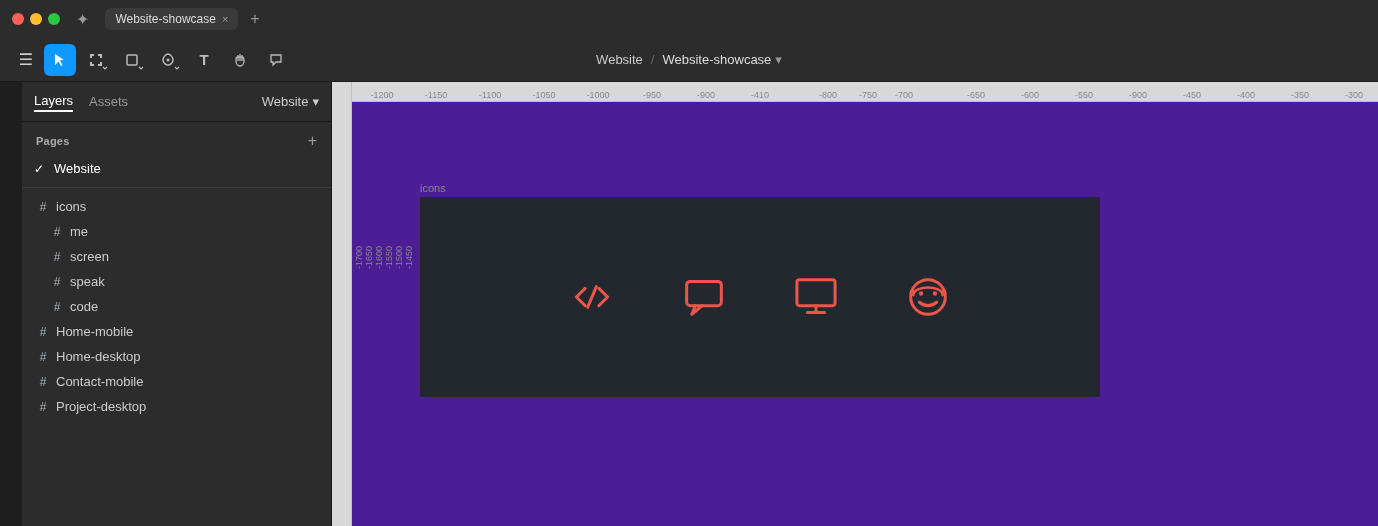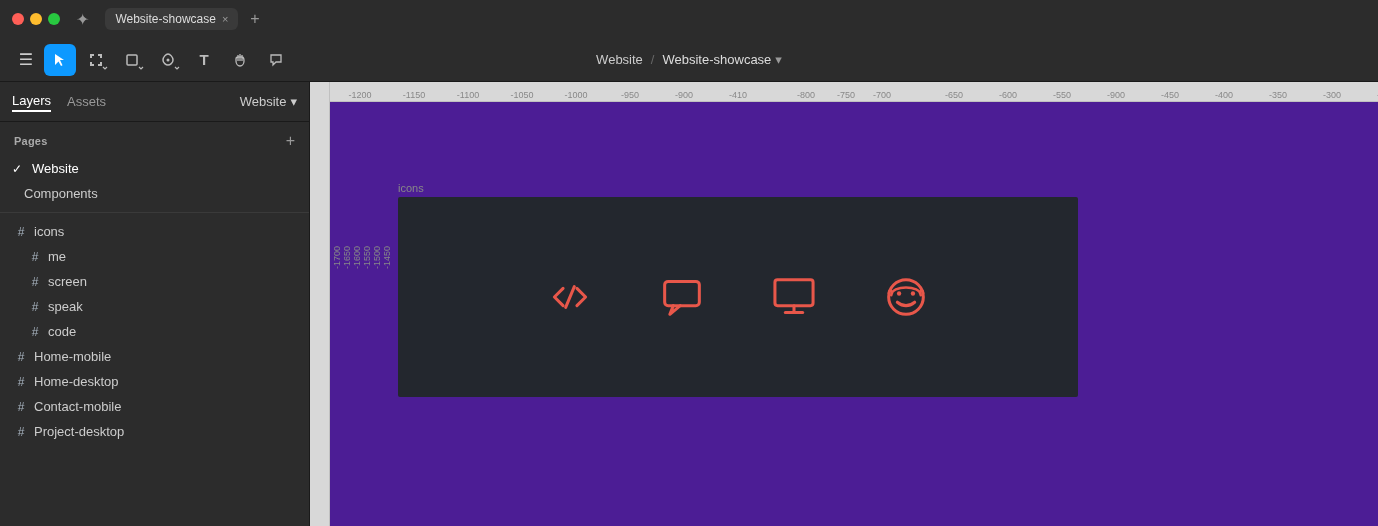--- a/index.html
+++ b/index.html
@@ -62,21 +62,21 @@
       display: flex;
       align-items: center;
       gap: 8px;
       font-size: 13px;
       color: #ccc;
     }
     .breadcrumb-page { color: #ddd; display: flex; align-items: center; gap: 4px; cursor: pointer; }
     .menu-icon { width: 28px; height: 28px; display: flex; align-items: center; justify-content: center; cursor: pointer; border-radius: 4px; }
 
     
-    #main { display: flex; height: calc(526px - 38px - 44px); }
+    #main { display: flex; height: calc(526px - 38px - 44px); margin-left: 22px; }
 
     
     #sidebar {
       width: 310px;
       min-width: 310px;
       background: #2c2c2c;
       border-right: 1px solid #1a1a1a;
       display: flex;
       flex-direction: column;
       overflow: hidden;
@@ -346,23 +346,20 @@
     </div>
 
     <div class="section-header">
       <span class="section-title">Pages</span>
       <span class="section-add">+</span>
     </div>
 
     <div class="page-item active">
       <span class="page-check">✓</span>
       <span>Website</span>
-    </div>
-    <div class="page-item">
-      <span>Components</span>
     </div>
 
     <div class="sidebar-divider"></div>
 
     <div class="layer-item">
       <span class="frame-icon" style="color:#a8b4c0;font-size:12px">#</span>
       <span>icons</span>
     </div>
     <div class="layer-item indent1">
       <span class="frame-icon" style="color:#a8b4c0;font-size:12px">#</span>

